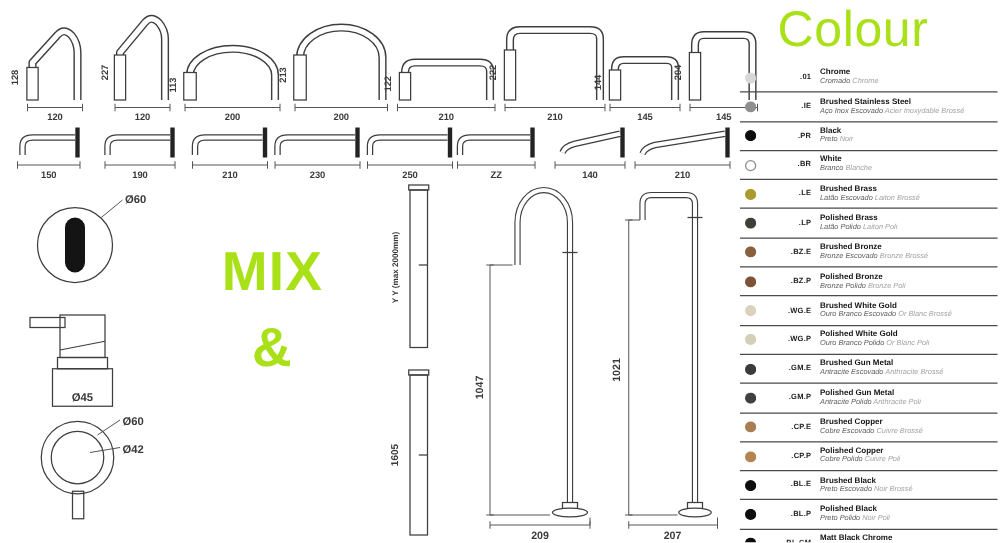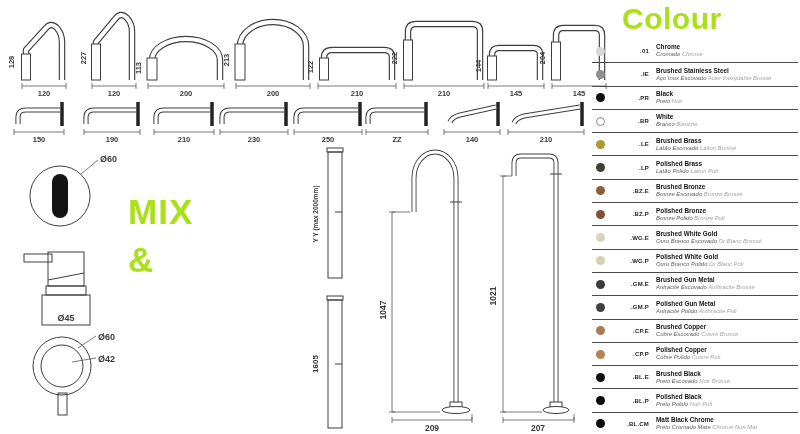--- a/index.html
+++ b/index.html
@@ -12,25 +12,25 @@
   .to2{fill:none;stroke:#3e3e3e;stroke-width:5.2;stroke-linejoin:round;}
   .ti2{fill:none;stroke:#fff;stroke-width:3.2;stroke-linejoin:round;}
   .to3{fill:none;stroke:#3e3e3e;stroke-width:5;stroke-linejoin:round;}
   .ti3{fill:none;stroke:#fff;stroke-width:3.2;stroke-linejoin:round;}
   .ln{stroke:#3e3e3e;stroke-width:1;fill:none;}
   .lnw{stroke:#3e3e3e;stroke-width:1;fill:#fff;}
   .dl{stroke:#555;stroke-width:0.8;fill:none;}
   .wall{stroke:#232323;stroke-width:3.5;}
   .pill{fill:#141414;}
   
-  #mixmatch{position:absolute;left:128px;top:188px;width:180px;
-            color:var(--green);font-weight:bold;font-size:35px;line-height:1.38;letter-spacing:1px;}
+  #mixmatch{position:absolute;left:128px;top:188px;width:180px;text-align:center;
+            color:var(--green);font-weight:bold;font-size:44px;line-height:1.38;letter-spacing:1px;}
   
   #legend{position:absolute;left:592px;top:0;width:206px;height:434px;}
-  #legend .title{color:var(--green);font-size:30px;font-weight:bold;margin:2px 0 4px 30px;letter-spacing:0.5px;}
+  #legend .title{color:var(--green);font-size:40px;font-weight:normal;margin:2px 0 4px 30px;letter-spacing:0.5px;}
   .lrow{display:grid;grid-template-columns:16px 34px 1fr;column-gap:7px;align-items:center;
         height:22.3px;border-bottom:1px solid #4a4a4a;}
   .lrow:last-child{border-bottom:none;}
   .sw{width:7px;height:7px;border-radius:50%;justify-self:center;border:1px solid transparent;}
   .code{font-size:6px;font-weight:bold;text-align:right;color:#1c1c1c;letter-spacing:0.2px;}
   .ltxt{line-height:1.25;}
   .lname{display:block;font-size:6.4px;font-weight:bold;color:#141414;}
   .lsub{display:block;font-size:5.9px;font-style:italic;}
   .lsub .pt{color:#5d5d5d;font-style:italic;}
   .lsub .fr{color:#a3a3a3;font-style:italic;}

